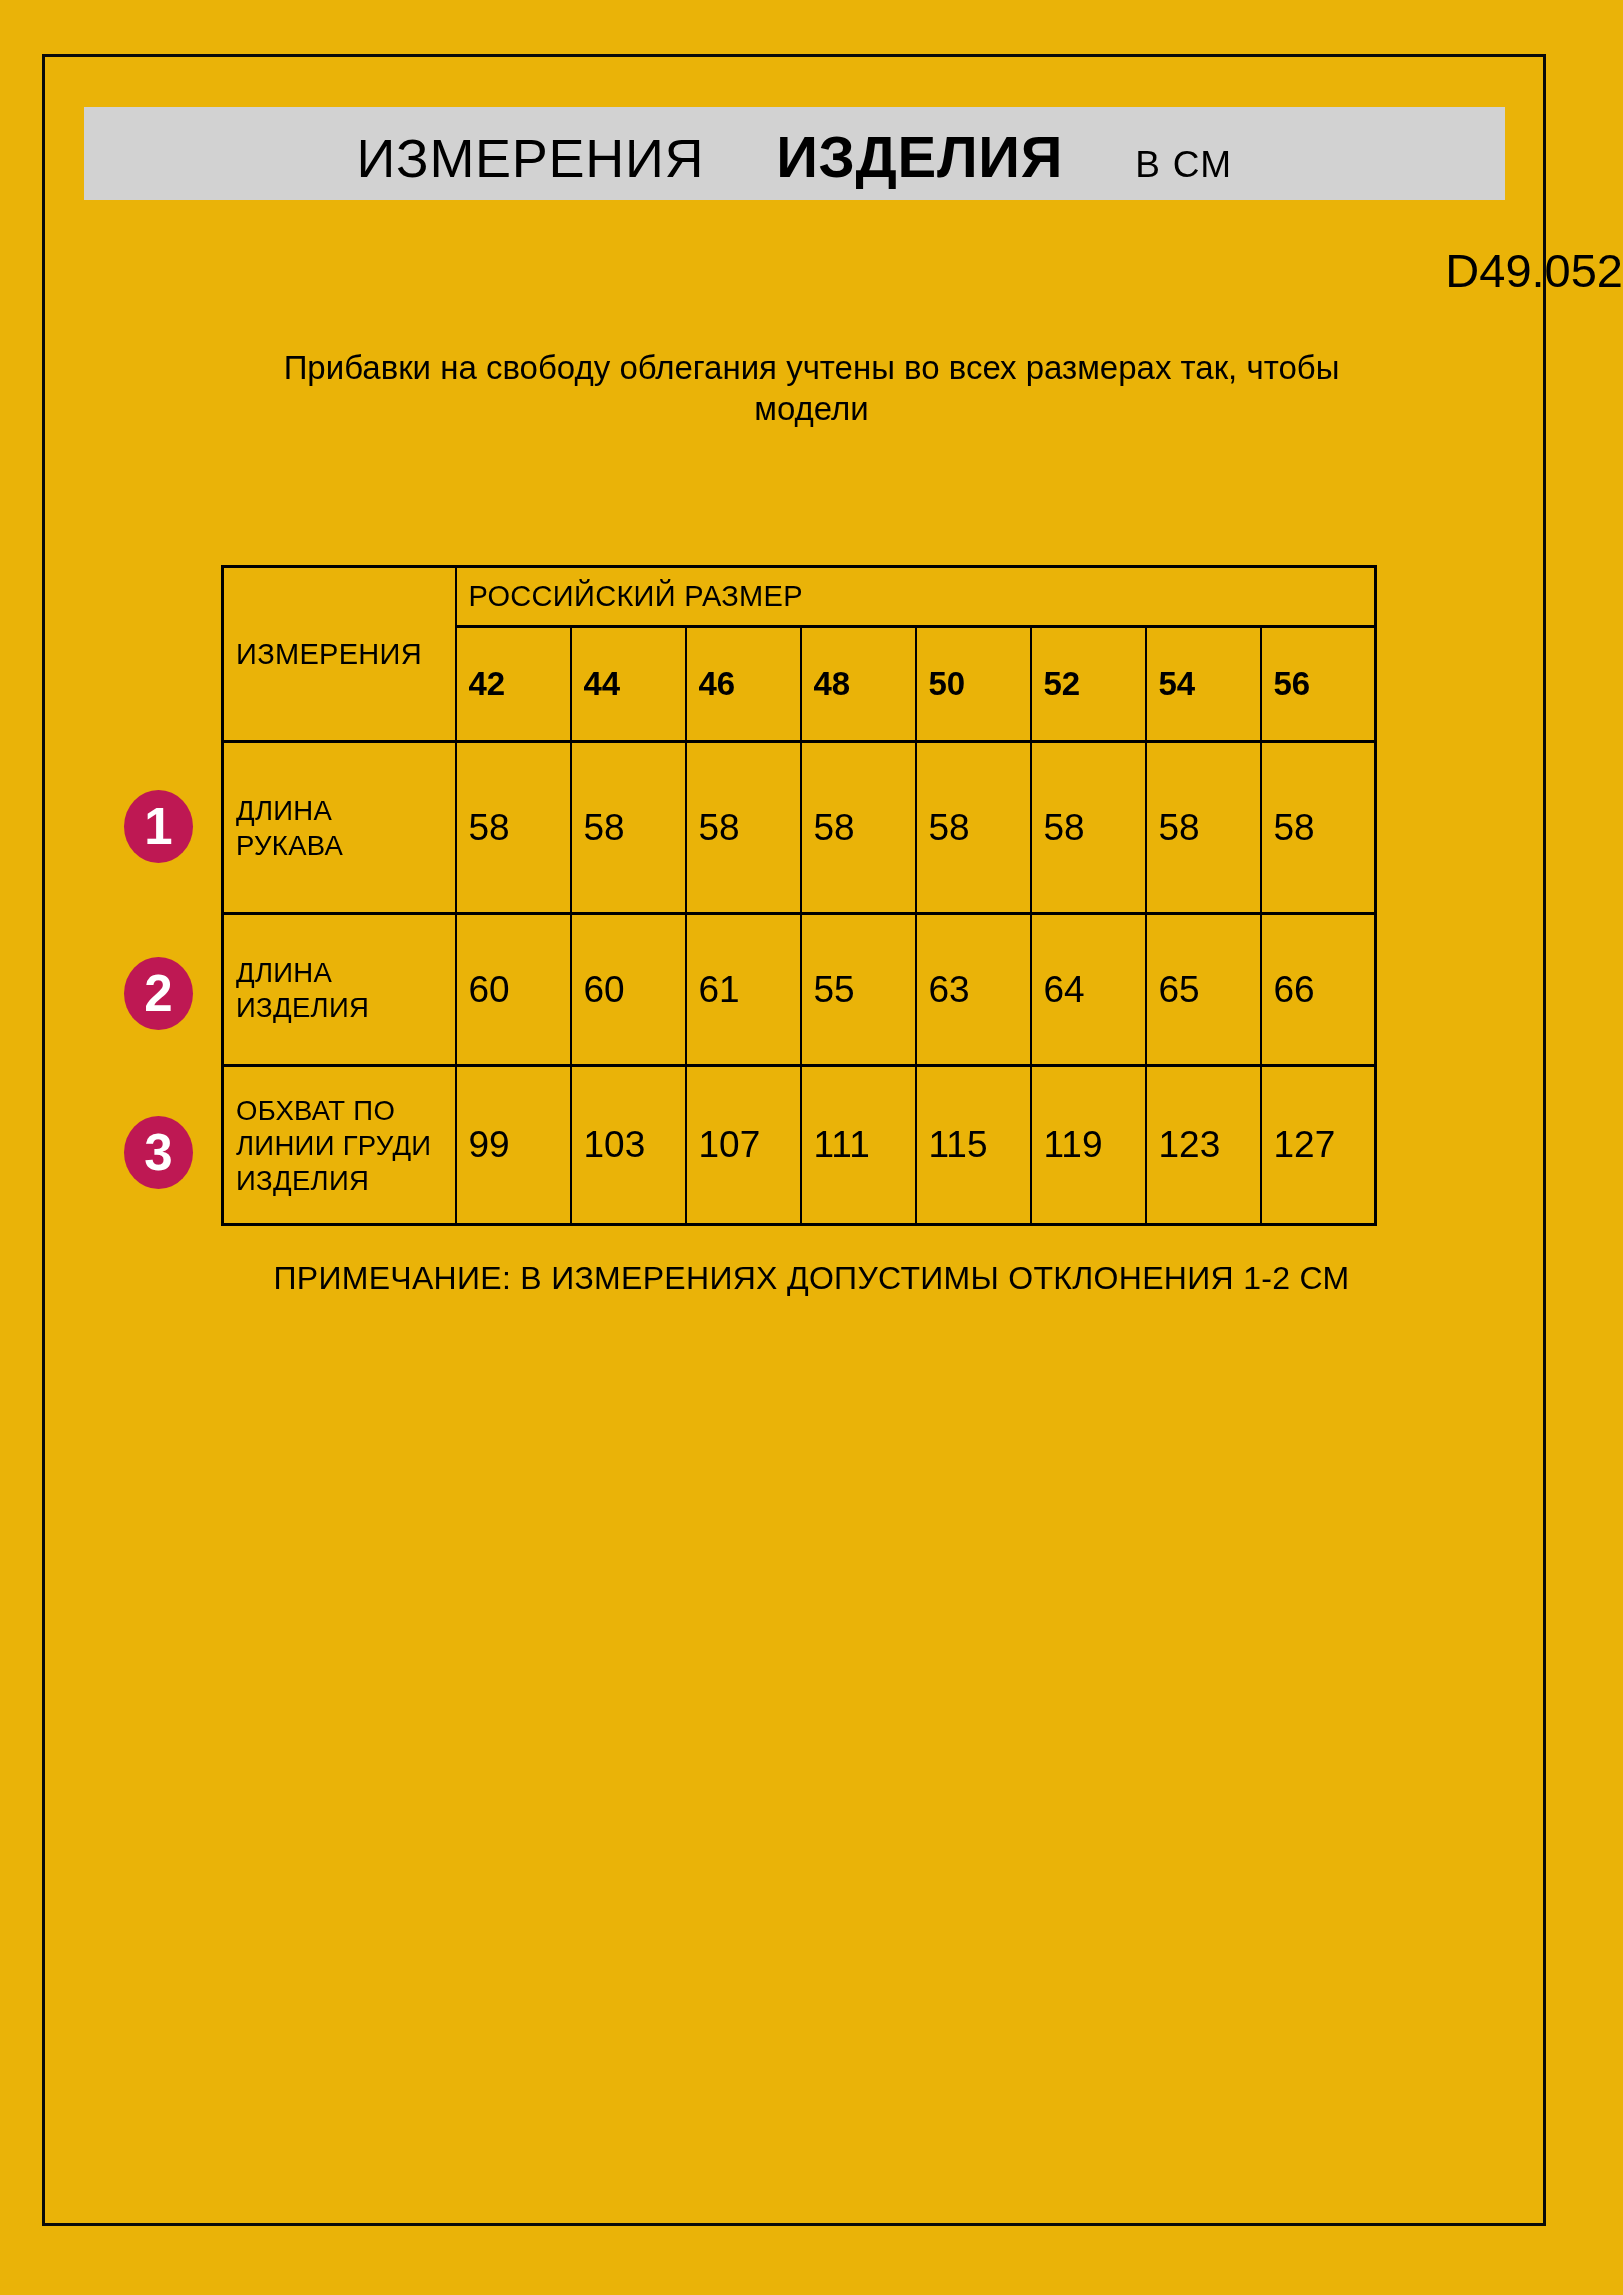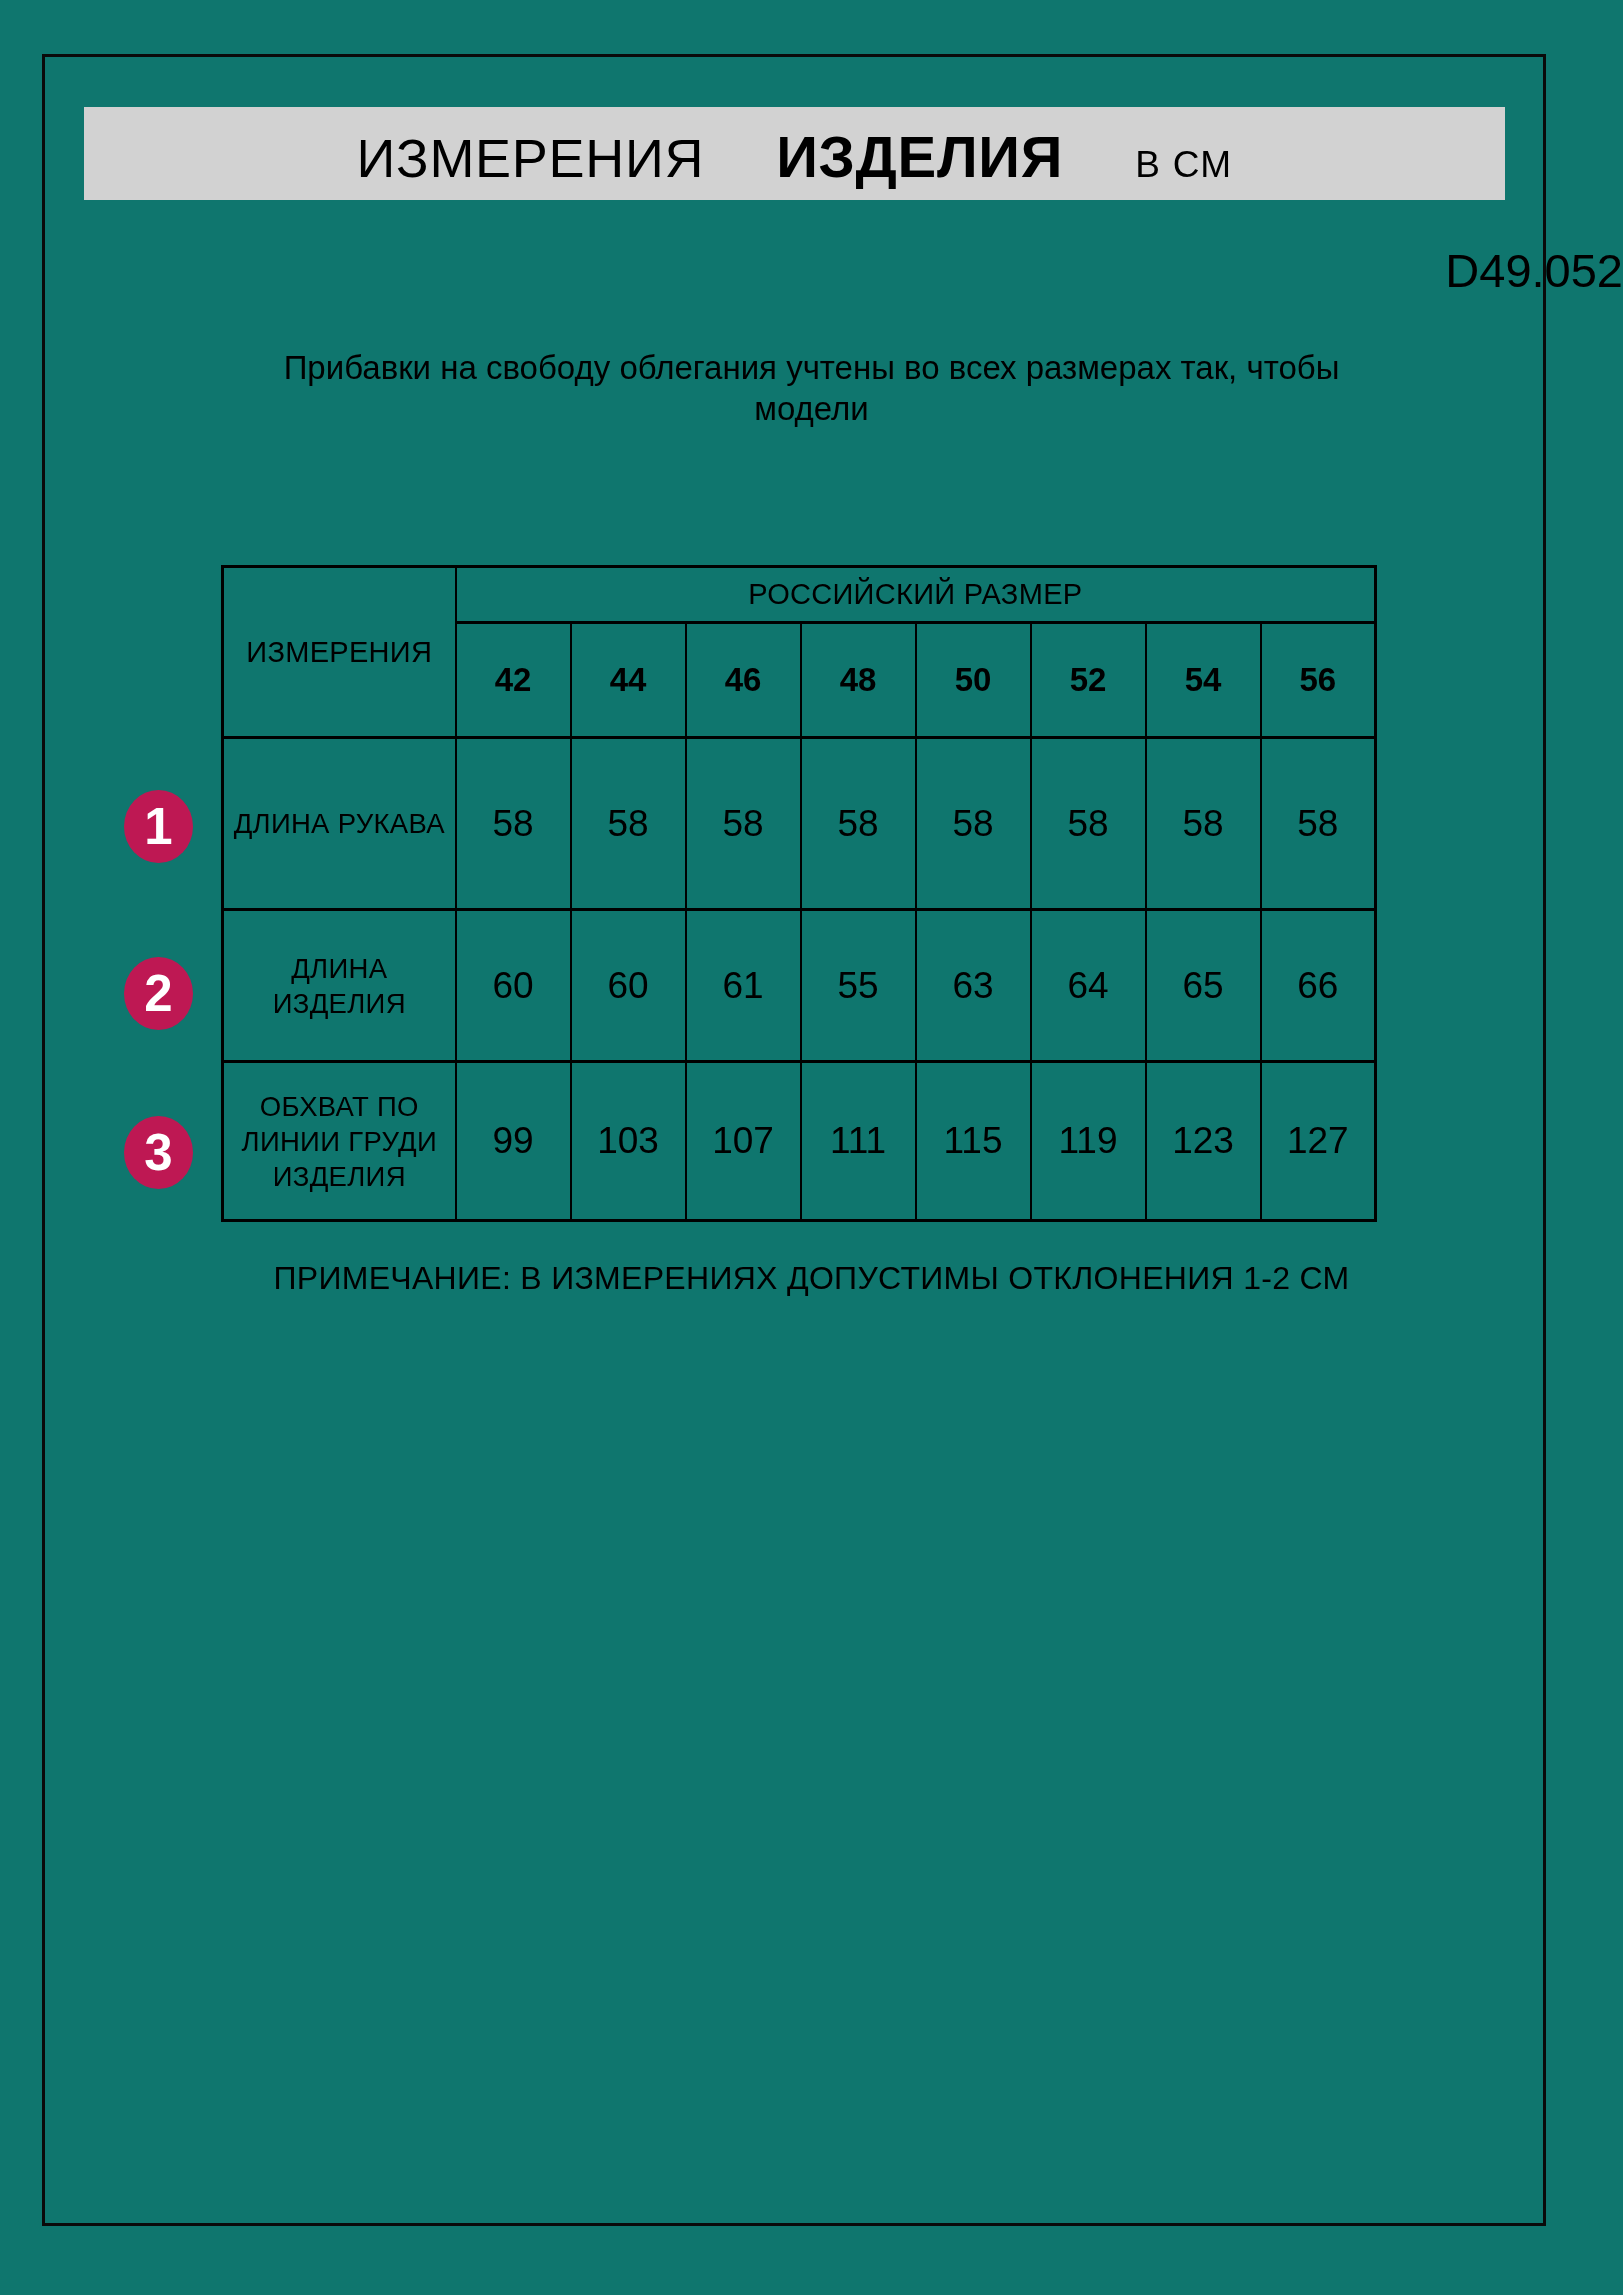--- a/index.html
+++ b/index.html
@@ -1,20 +1,20 @@
 <!DOCTYPE html>
 <html style="font-size:10.5px"><head>
 <meta charset="utf-8">
 <style>
   html, body { margin: 0; padding: 0; background: #ffffff; }
   .page {
     position: relative;
     width: 1623px;
     height: 2295px;
-    background: #0f766e;
+    background: #eab308;
     font-family: "Liberation Sans", sans-serif;
     color: #000;
     overflow: hidden;
   }
   .frame {
     position: absolute;
     left: 42px; top: 54px;
     width: 1504px; height: 2172px;
     border: 3.3px solid #0a0a0a;
     box-sizing: border-box;
@@ -57,23 +57,23 @@
     border-collapse: collapse;
     table-layout: fixed;
     border: 3.9px solid #000;
   }
   table.size-table col.c-label { width: 233px; }
   table.size-table col.c-size  { width: 115px; }
   table.size-table th, table.size-table td {
     border: 2px solid #000;
     border-top-width: 3.9px;
     border-bottom-width: 3.9px;
-    text-align: center;
+    text-align: left;
     vertical-align: middle;
-    padding: 0;
+    padding: 12px;
     overflow: hidden;
   }
   tr.r-group { height: 56px; }
   tr.r-sizes { height: 115px; }
   tr.r-data-1 { height: 172px; }
   tr.r-data-2 { height: 152px; }
   tr.r-data-3 { height: 159px; }
   th.corner-cell { font-weight: normal; font-size: 29px; letter-spacing: 0.3px; }
   th.group-cell  { font-weight: normal; font-size: 29px; letter-spacing: 0.3px; }
   th.size-cell   { font-weight: bold; font-size: 33px; }

